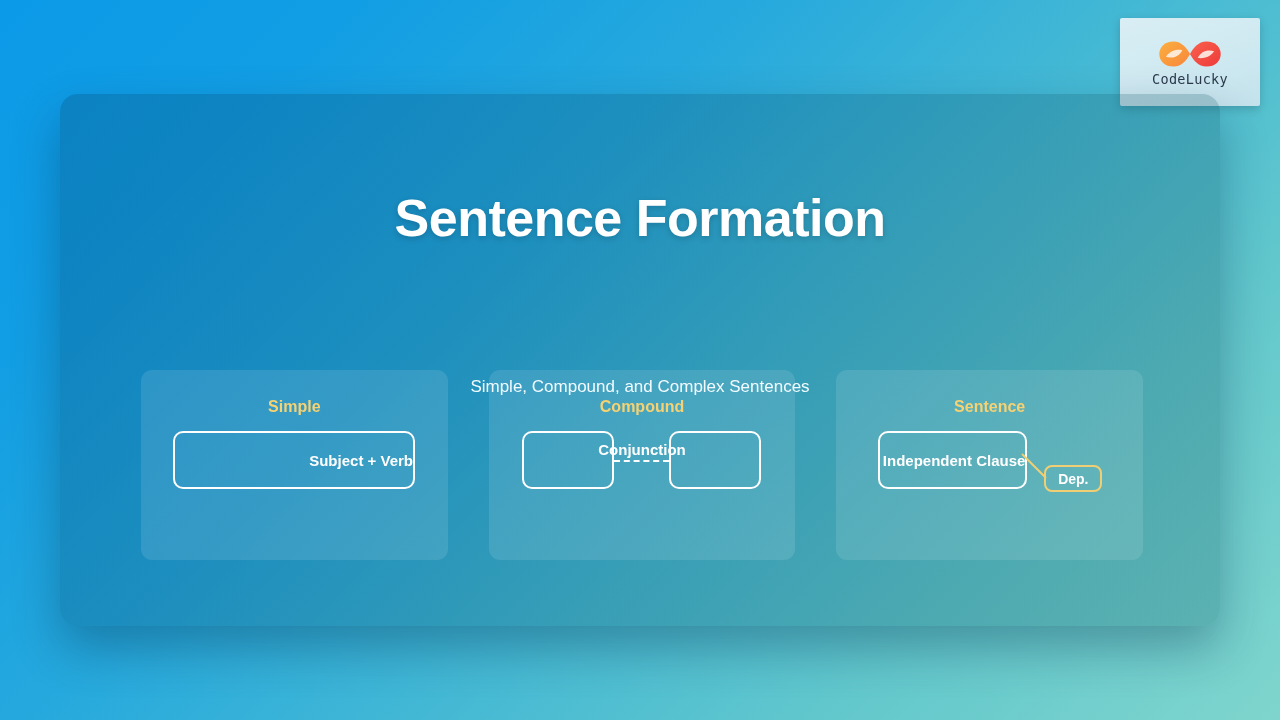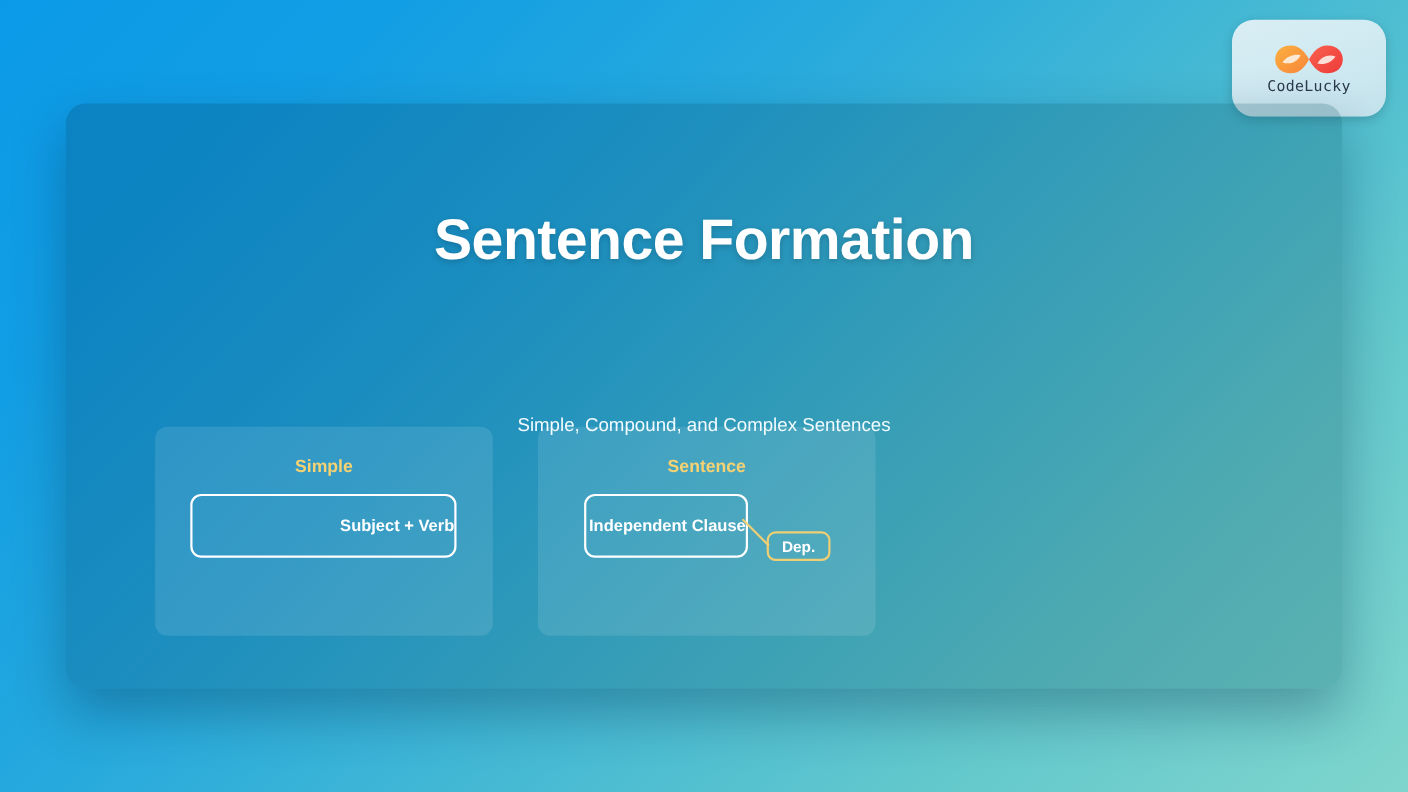--- a/index.html
+++ b/index.html
@@ -23,21 +23,21 @@
     position: relative;
   }
 
   
   .brand-badge {
     position: absolute;
     top: 18px;
     left: 1120px;
     width: 140px;
     height: 88px;
-    border-radius: 20px;
+    border-radius: 2px;
     background: linear-gradient(160deg, #d9eef4 0%, #cfe9f1 55%, #c3e2ec 100%);
     box-shadow: 0 3px 10px rgba(0,0,0,0.18);
     display: flex;
     flex-direction: column;
     align-items: center;
     justify-content: center;
     gap: 2px;
     overflow: hidden;
   }
   .brand-logo {
@@ -89,21 +89,21 @@
     text-align: center;
     font-size: 17px;
     color: #f2fbff;
     font-weight: normal;
   }
 
   
   .cards {
     position: absolute;
     left: 81px;
-    top: 294px;
+    top: 276px;
     width: 1002px;
     height: 190px;
     display: flex;
     gap: 41px;
   }
 
   .card {
     position: relative;
     width: 307px;
     height: 190px;
@@ -240,20 +240,31 @@
 
   <div class="cards">
 
     <div class="card">
       <div class="card-title">Simple</div>
       <div class="clause-box simple-box">
         <span class="clause-label">Subject + Verb</span>
       </div>
     </div>
 
+    <div class="card">
+      <div class="card-title">Compound</div>
+      <div class="clause-box compound-box-left">
+        <span class="clause-label"></span>
+      </div>
+      <div class="dashed-connector"></div>
+      <div class="clause-box compound-box-right">
+        <span class="clause-label"></span>
+      </div>
+      <div class="conjunction-label">Conjunction</div>
+    </div>
 
     <div class="card">
       <div class="card-title">Sentence</div>
       <div class="clause-box independent-box">
         <span class="clause-label">Independent Clause</span>
       </div>
       <svg class="complex-connector" viewBox="0 0 26 26">
         <line x1="0" y1="0" x2="24" y2="24" stroke="#f0cf74" stroke-width="2"></line>
       </svg>
       <div class="dep-box">

